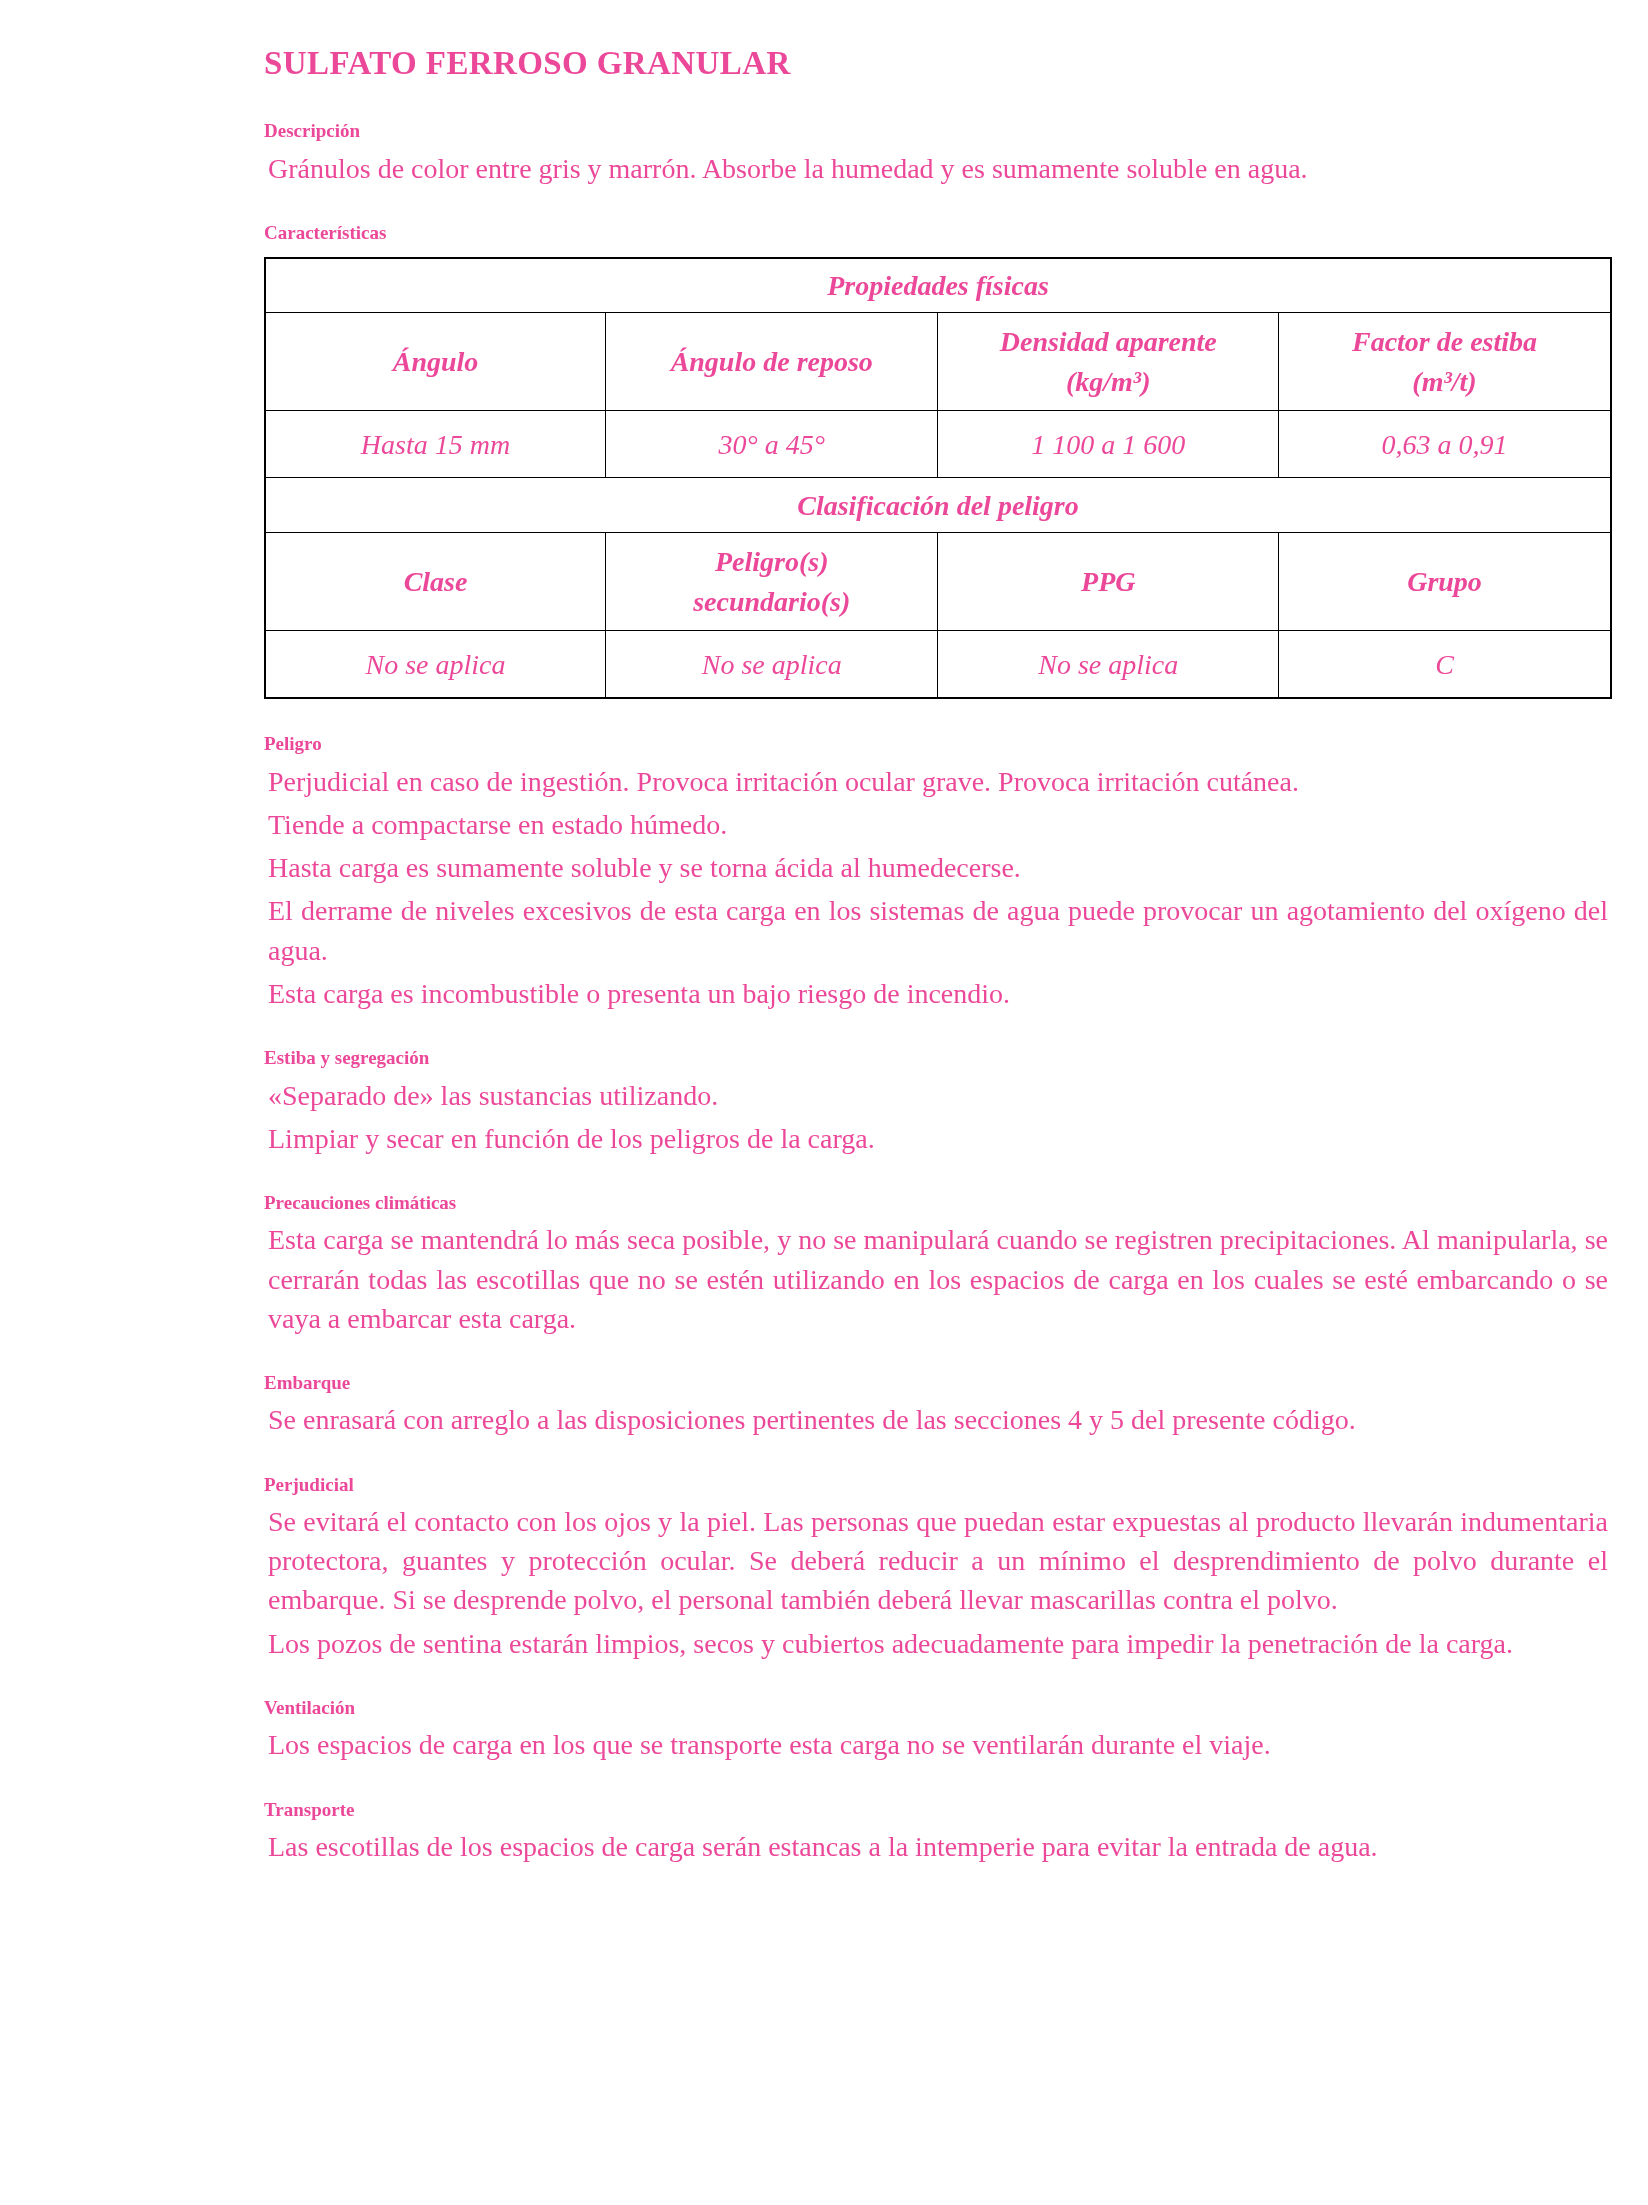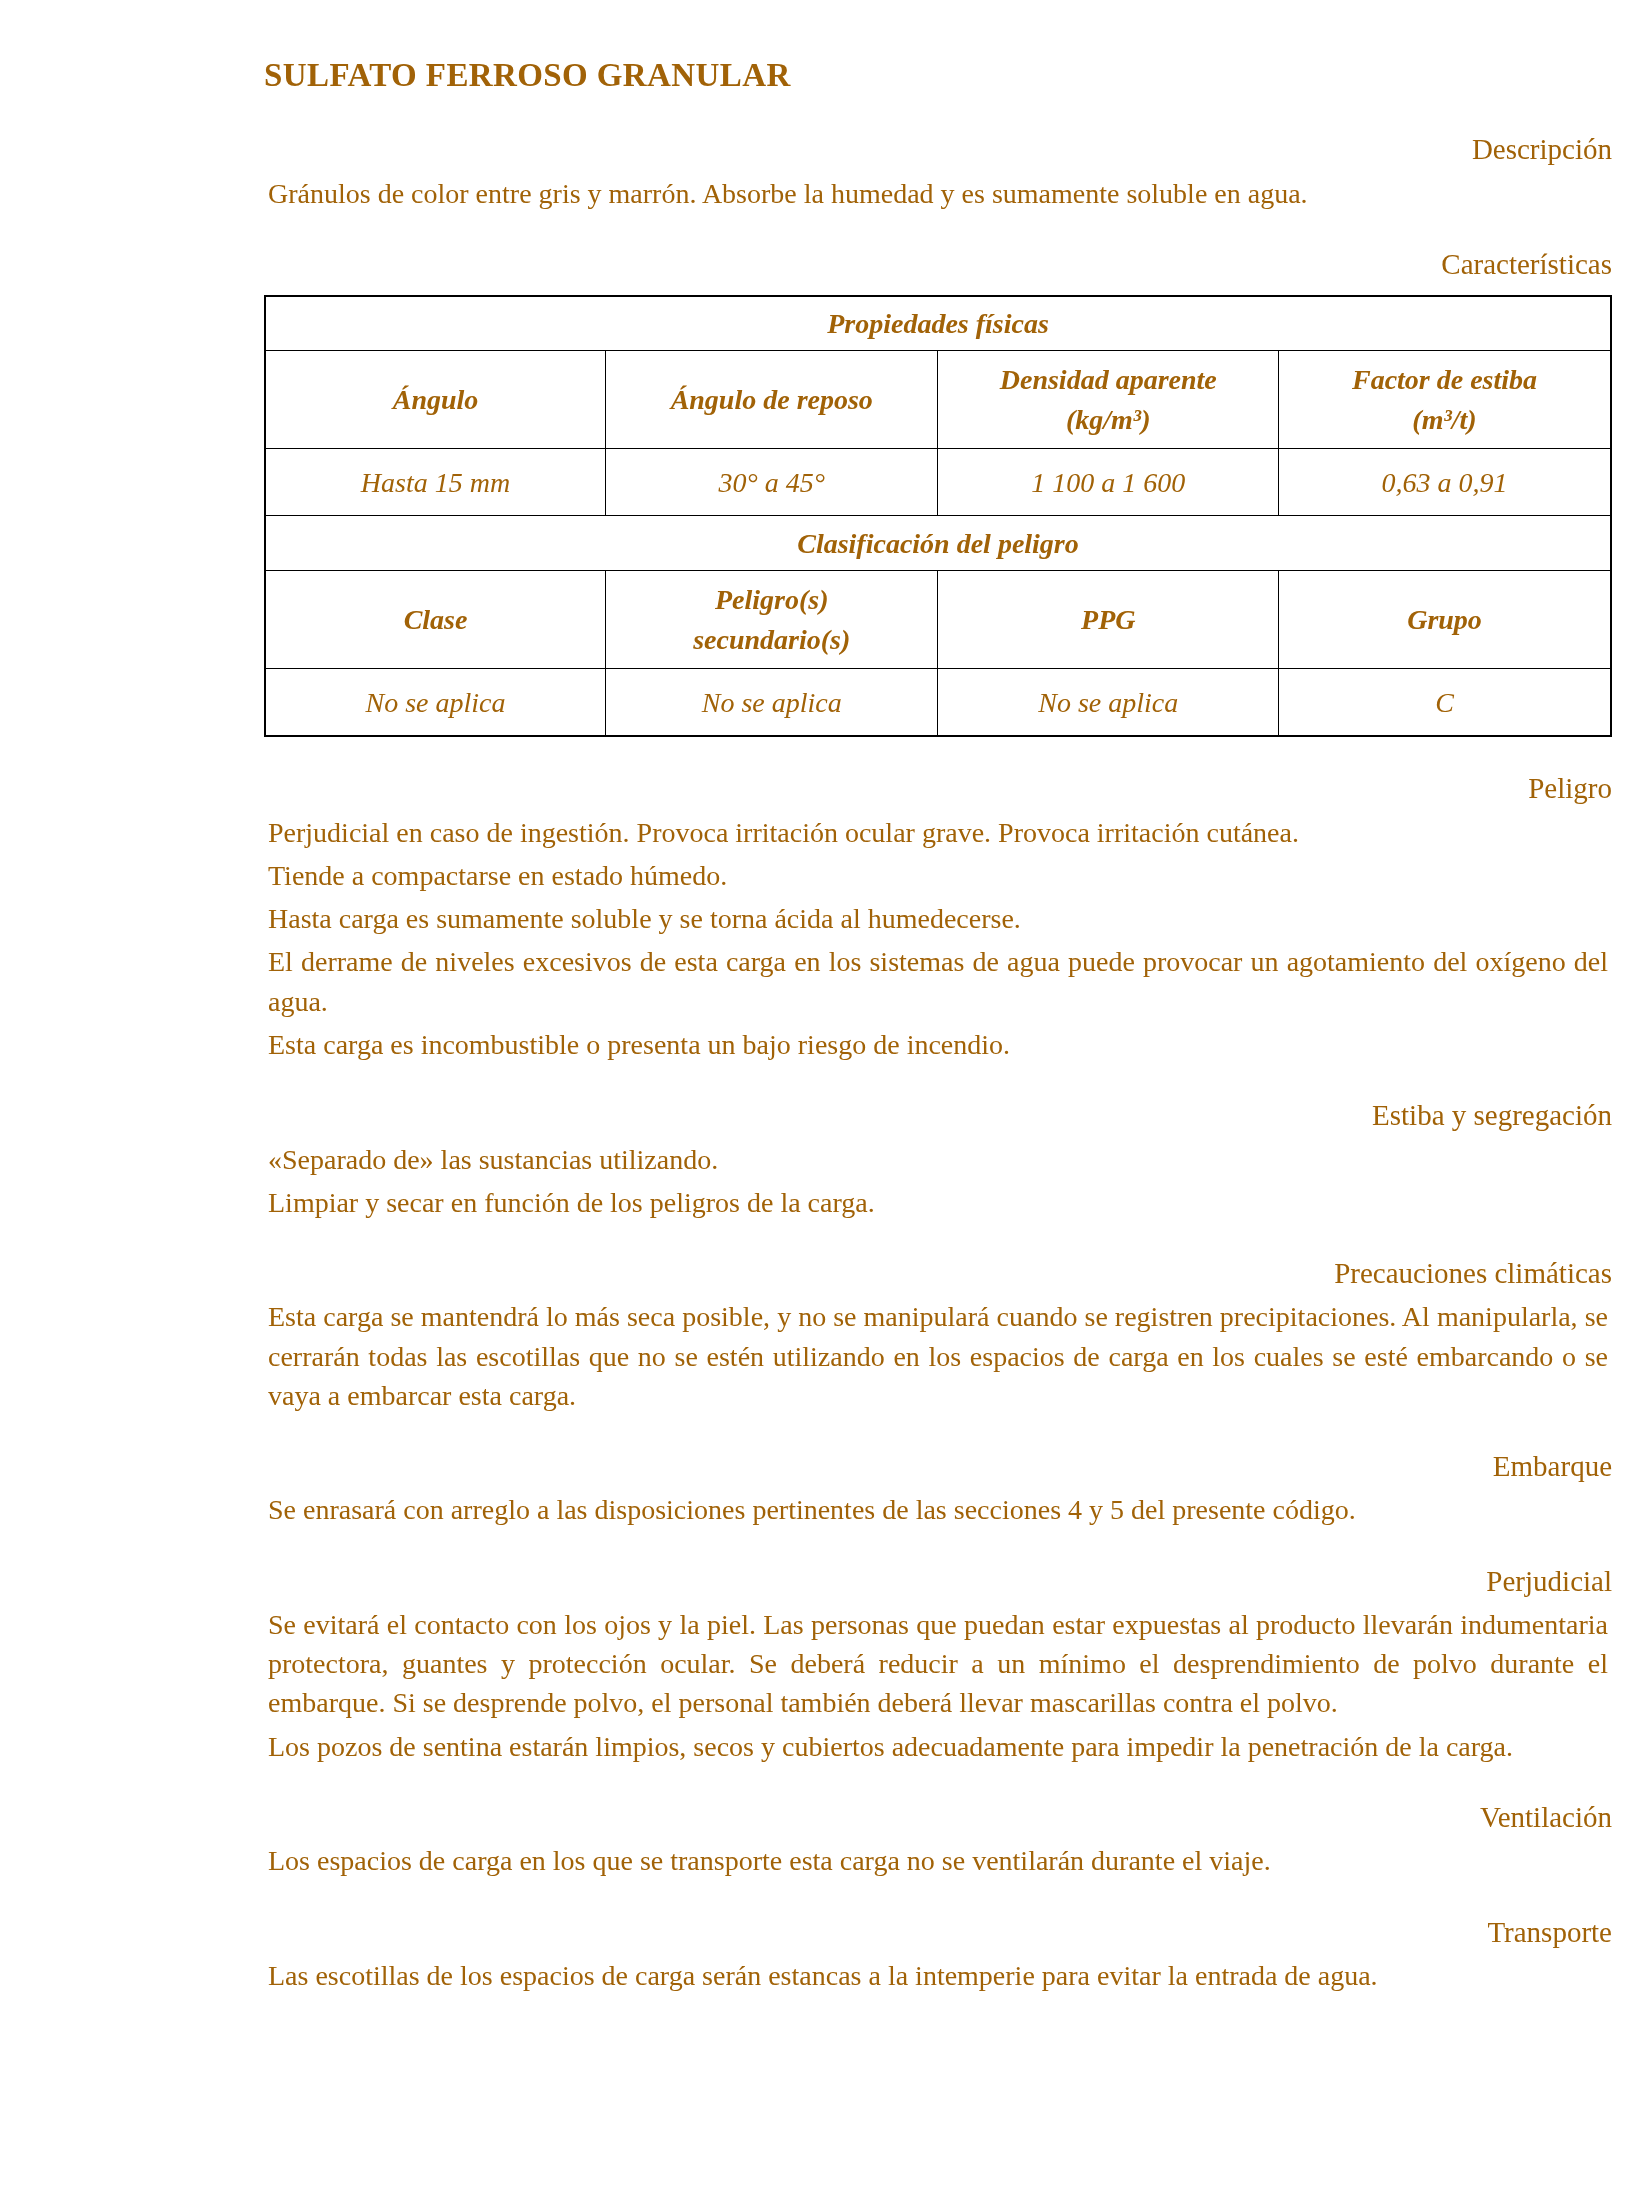--- a/index.html
+++ b/index.html
@@ -6,39 +6,38 @@
     margin: 0;
     padding: 0;
     background: #ffffff;
   }
   .page {
     position: relative;
     width: 1648px;
     height: 2205px;
     box-sizing: border-box;
     background: #ffffff;
-    color: #a16207;
+    color: #ec4899;
     font-family: "Liberation Serif", "DejaVu Serif", serif;
     font-size: 28px;
     line-height: 1.4;
-    padding: 52px 36px 32px 264px;
+    padding: 40px 36px 32px 264px;
     overflow: hidden;
   }
   h1.doc-title {
     font-size: 33px;
     font-weight: bold;
     margin: 0 0 32px 0;
     letter-spacing: 0.4px;
   }
   h2.sec-heading {
-    font-size: 29px;
-    font-weight: normal;
+    font-size: 19px;
+    font-weight: bold;
     margin: 33px 0 4.8px 0;
     line-height: 1.3;
-    text-align: right;
   }
   section { margin: 0; }
   p.body-text {
     margin: 4px;
     text-align: justify;
   }
   table.char-table {
     border-collapse: collapse;
     width: 100%;
     table-layout: fixed;

